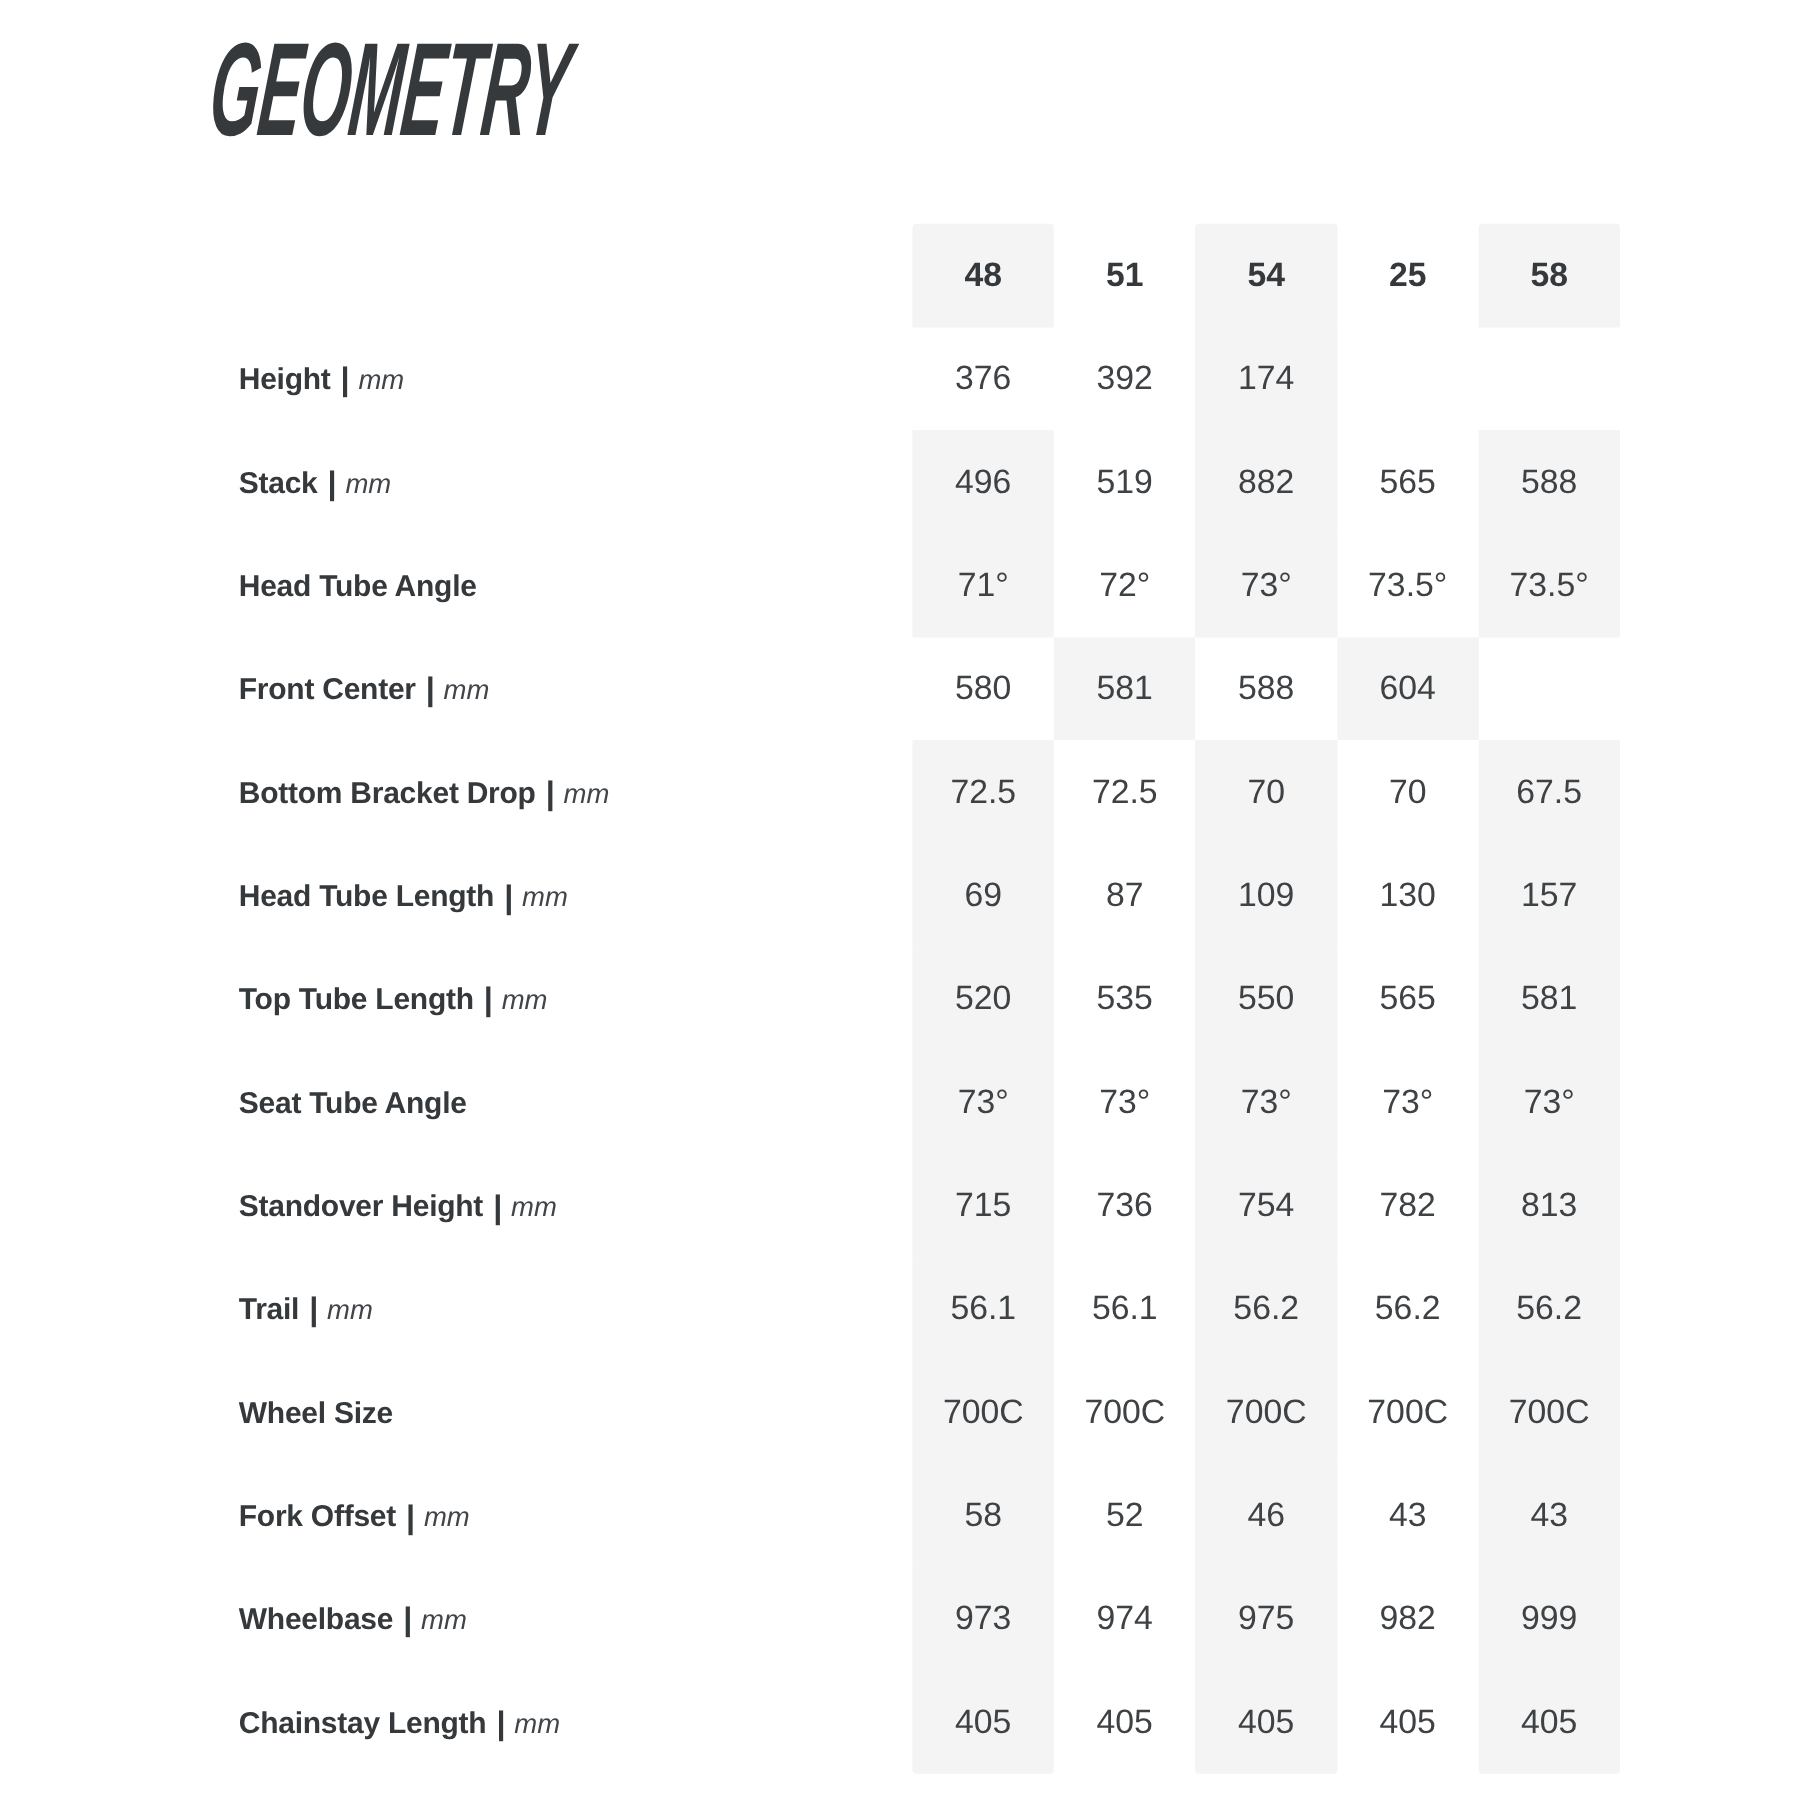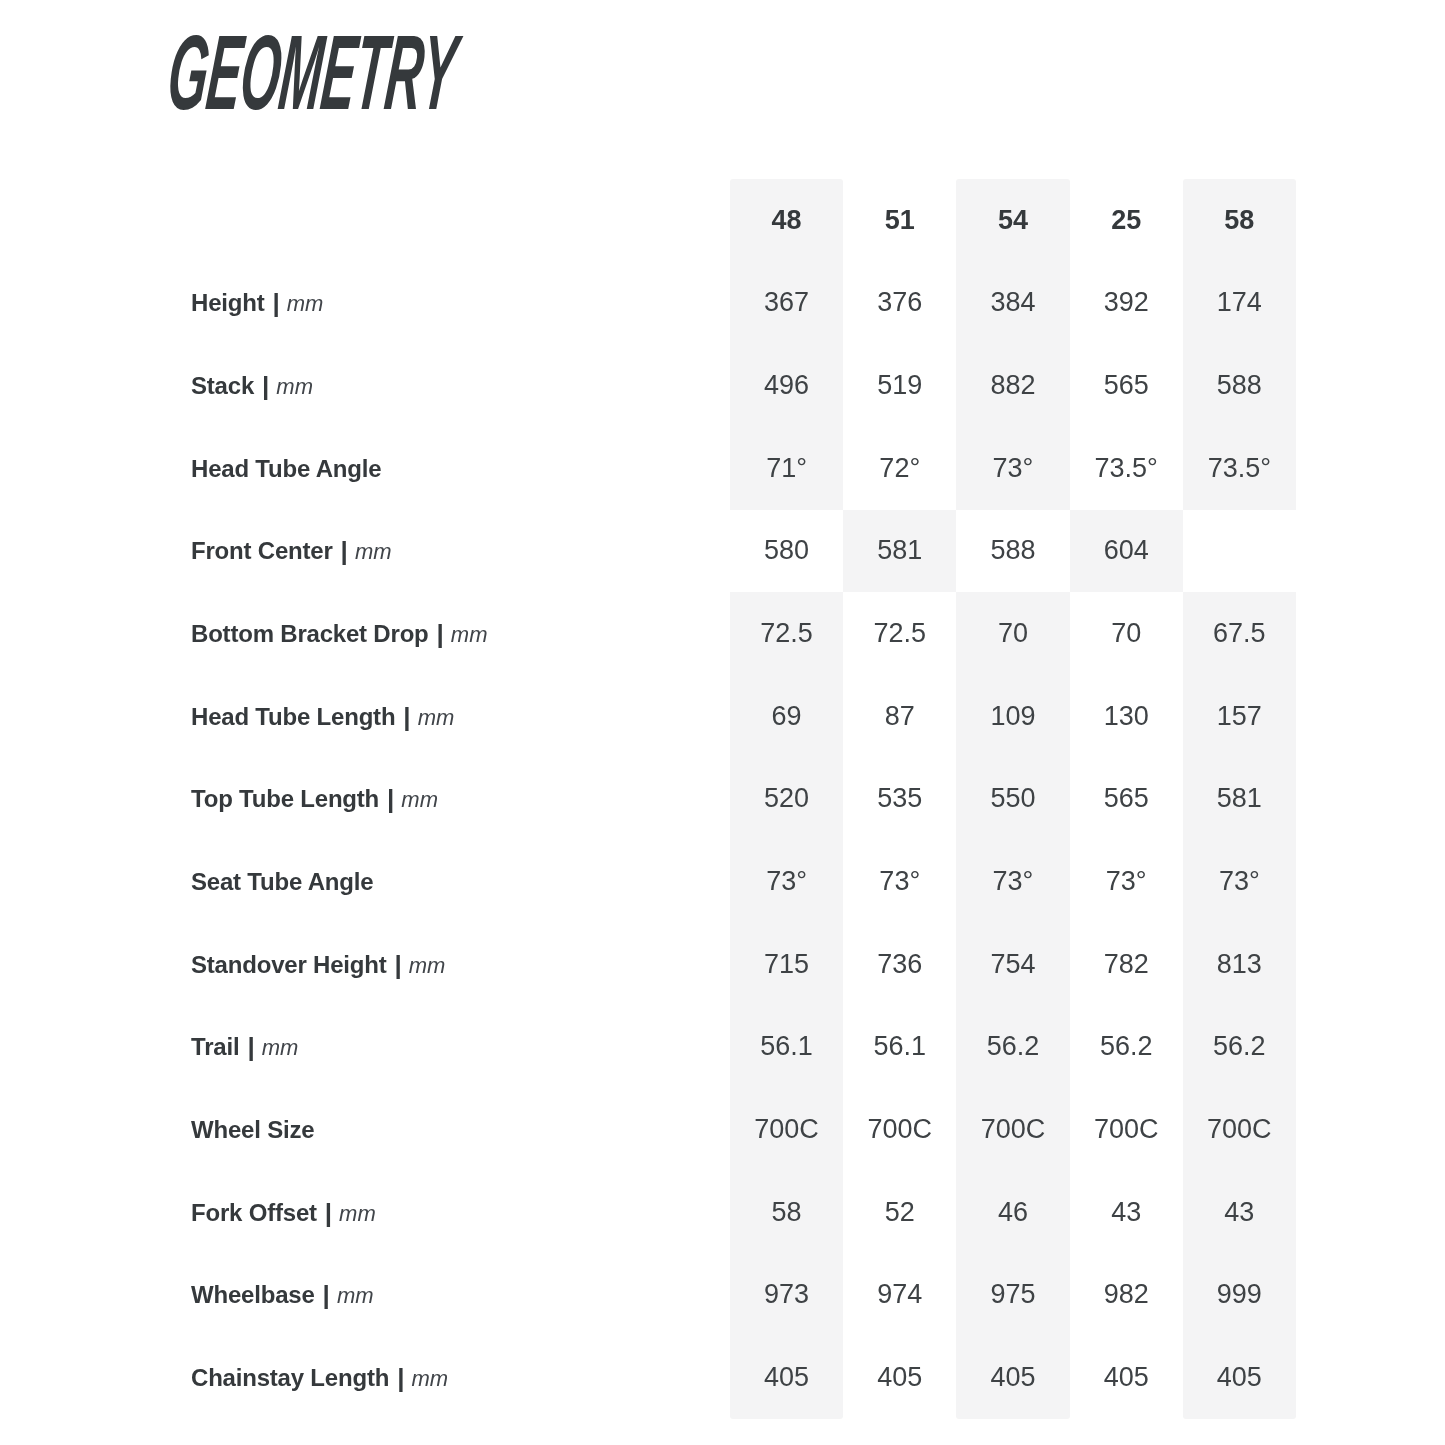--- a/index.html
+++ b/index.html
@@ -69,23 +69,21 @@
     <div class="cell">51</div>
     <div class="cell striped">54</div>
     <div class="cell">25</div>
     <div class="cell striped">58</div>
   </div>
 
   <div class="row">
     <div class="label-cell">
       <span class="lbl">Height</span><span class="pipe">|</span><span class="unit">mm</span>
     </div>
-    <div class="cell striped">367</div>
     <div class="cell">376</div>
-    <div class="cell striped">384</div>
     <div class="cell">392</div>
     <div class="cell striped">174</div>
   </div>
 
   <div class="row">
     <div class="label-cell">
       <span class="lbl">Stack</span><span class="pipe">|</span><span class="unit">mm</span>
     </div>
     <div class="cell striped">496</div>
     <div class="cell">519</div>

